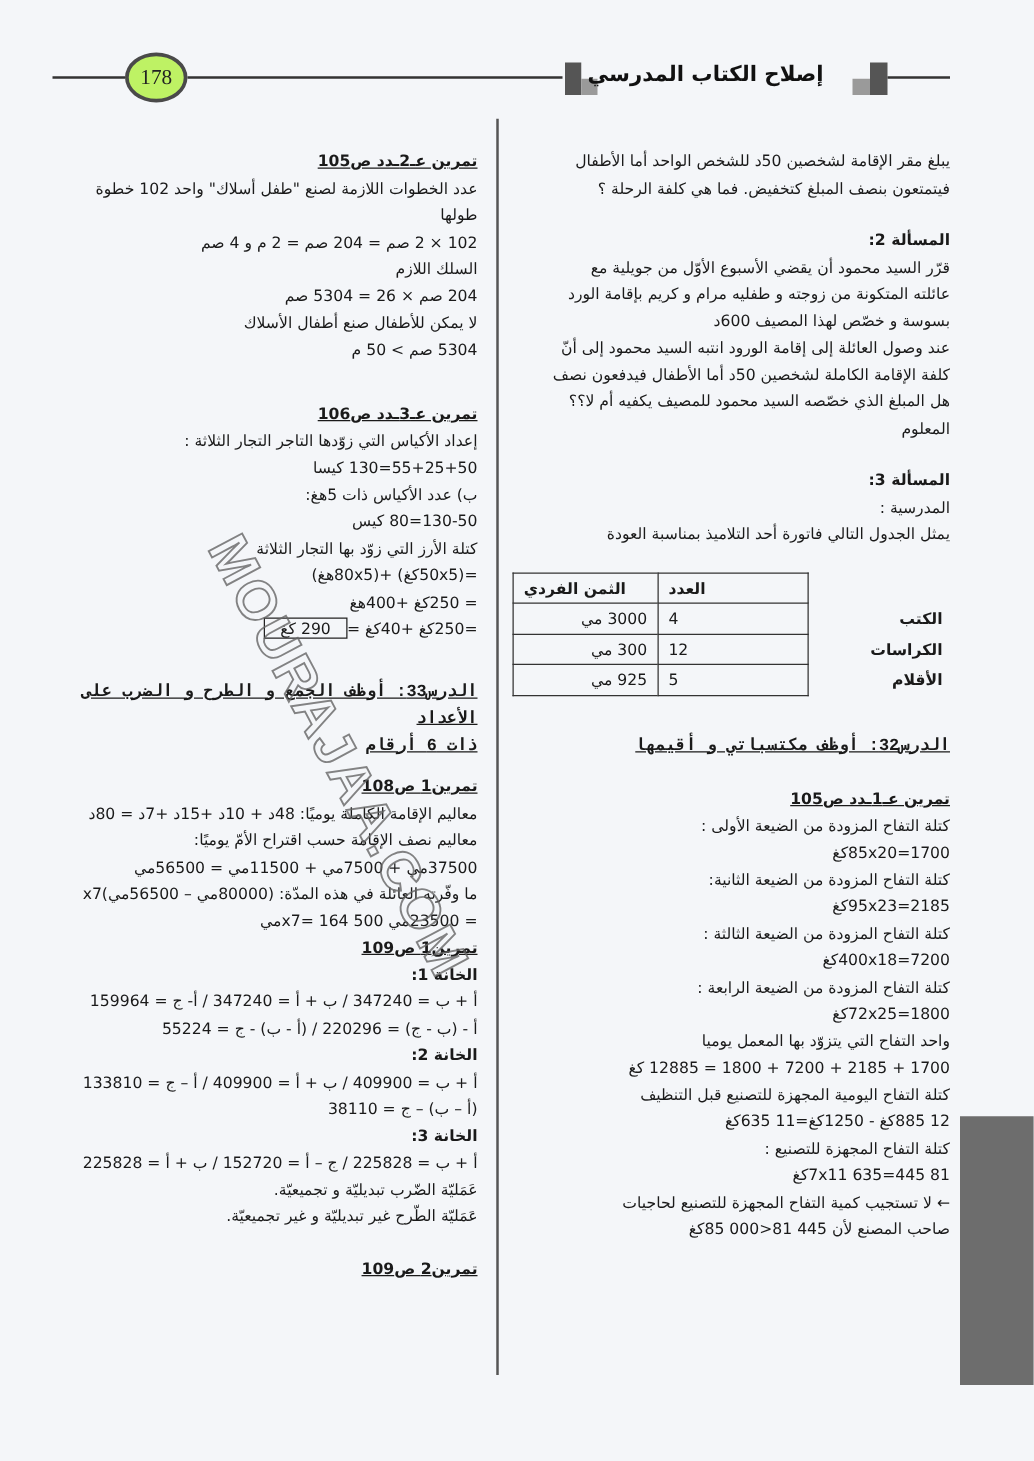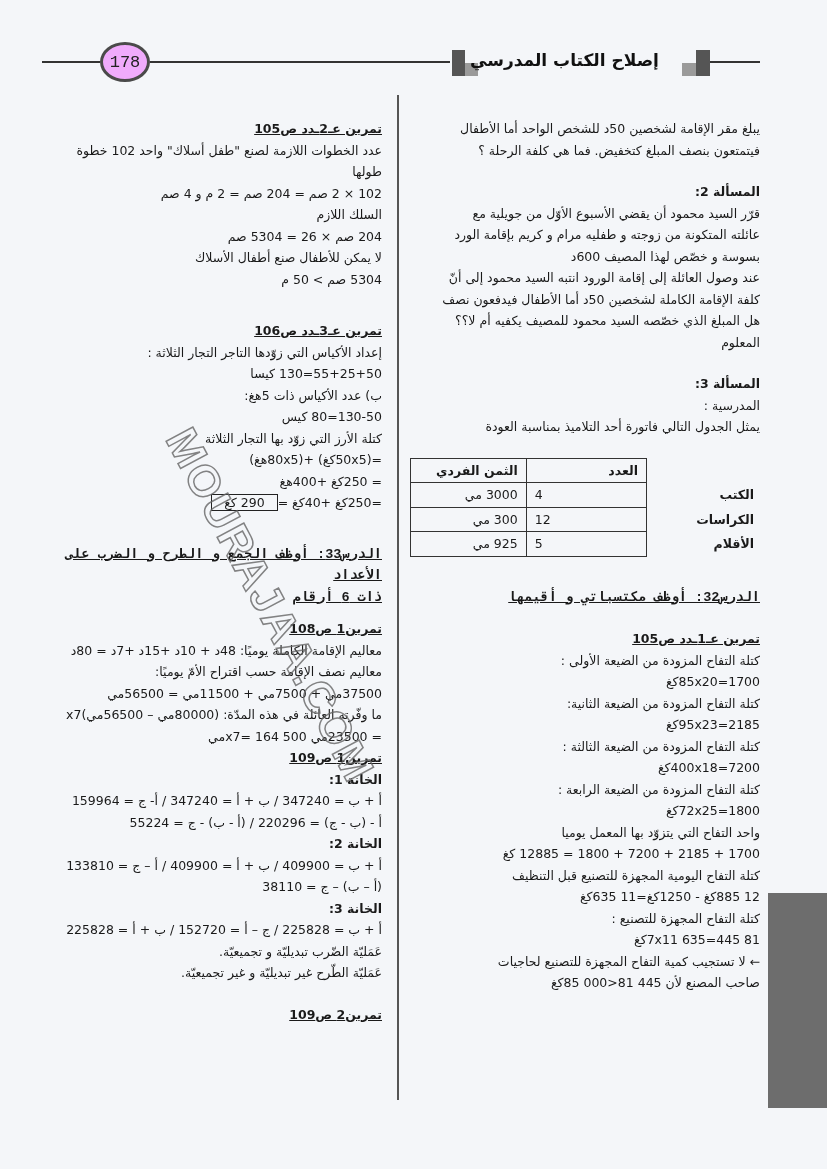--- a/index.html
+++ b/index.html
@@ -6,23 +6,23 @@
   body {
     width:827px; height:1169px; overflow:hidden; position:relative;
     background:#f4f6f9;
     font-family:"DejaVu Sans", sans-serif;
     color:#1a1a1a;
   }
   .header { position:absolute; left:0; top:0; width:827px; height:100px; }
   .hline { position:absolute; height:2px; background:#333; }
   .page-badge {
     position:absolute; left:100px; top:42px; width:50px; height:40px;
-    border-radius:50%; background:#f0abfc; border:3px solid #4a4a4a;
+    border-radius:50%; background:#bef264; border:3px solid #4a4a4a;
     box-sizing:border-box; display:flex; align-items:center; justify-content:center;
-    font-size:17px; color:#222; font-family:Liberation Mono, monospace;
+    font-size:17px; color:#222; font-family:Liberation Serif, serif;
   }
   .book-title {
     position:absolute; left:470px; top:50px; font-size:17px; font-weight:bold;
     direction:rtl; color:#111;
   }
   .sq { position:absolute; background:#555; }
   .sq.light { background:#9a9a9a; }
   .divider { position:absolute; left:397px; top:95px; width:2px; height:1005px; background:#555; }
   .col { position:absolute; direction:rtl; text-align:right; font-size:12.5px; line-height:21.5px; }
   .col-right { left:410px; width:350px; top:118px; }
@@ -31,21 +31,21 @@
   .h { font-weight:bold; text-decoration:underline; margin:0; }
   .lesson { font-weight:bold; text-decoration:underline; text-align:right; margin:0; font-size:13.5px;font-family:Liberation Mono, monospace; }
   .gap { height:20px; }
   .gap-s { height:10px; }
   .gap-l { height:30px; }
   table.invoice { border-collapse:collapse; direction:rtl; margin-right:-2px; font-size:12.5px; }
   table.invoice td { border:1px solid #333; padding:1px 8px; height:20px; }
   table.invoice td.rowlabel { border:none; border-right:none; font-weight:bold; width:100px; text-align:right; }
   table.invoice td.num { text-align:left; width:105px; }
   table.invoice td.price { text-align:right; width:100px;margin-top:17px; }
-  table.invoice td.hdr { text-align:right; font-weight:bold; }
+  table.invoice td.hdr { text-align:left; font-weight:bold; }
   table.invoice td.blank { border:none; }
   .boxed { border:1px solid #222; padding:0 12px; }
   .side-tab { position:absolute; left:768px; top:893px; width:59px; height:215px; background:#6d6d6d; }
   .watermark {
     position:absolute; left:200px; top:420px; font-size:44px; font-weight:bold;
     color:transparent; -webkit-text-stroke:1.5px #666; transform:rotate(62deg);
     transform-origin:left top; letter-spacing:2px; white-space:nowrap; opacity:0.8;
     font-family:"Liberation Sans", sans-serif;
   }
 </style>

